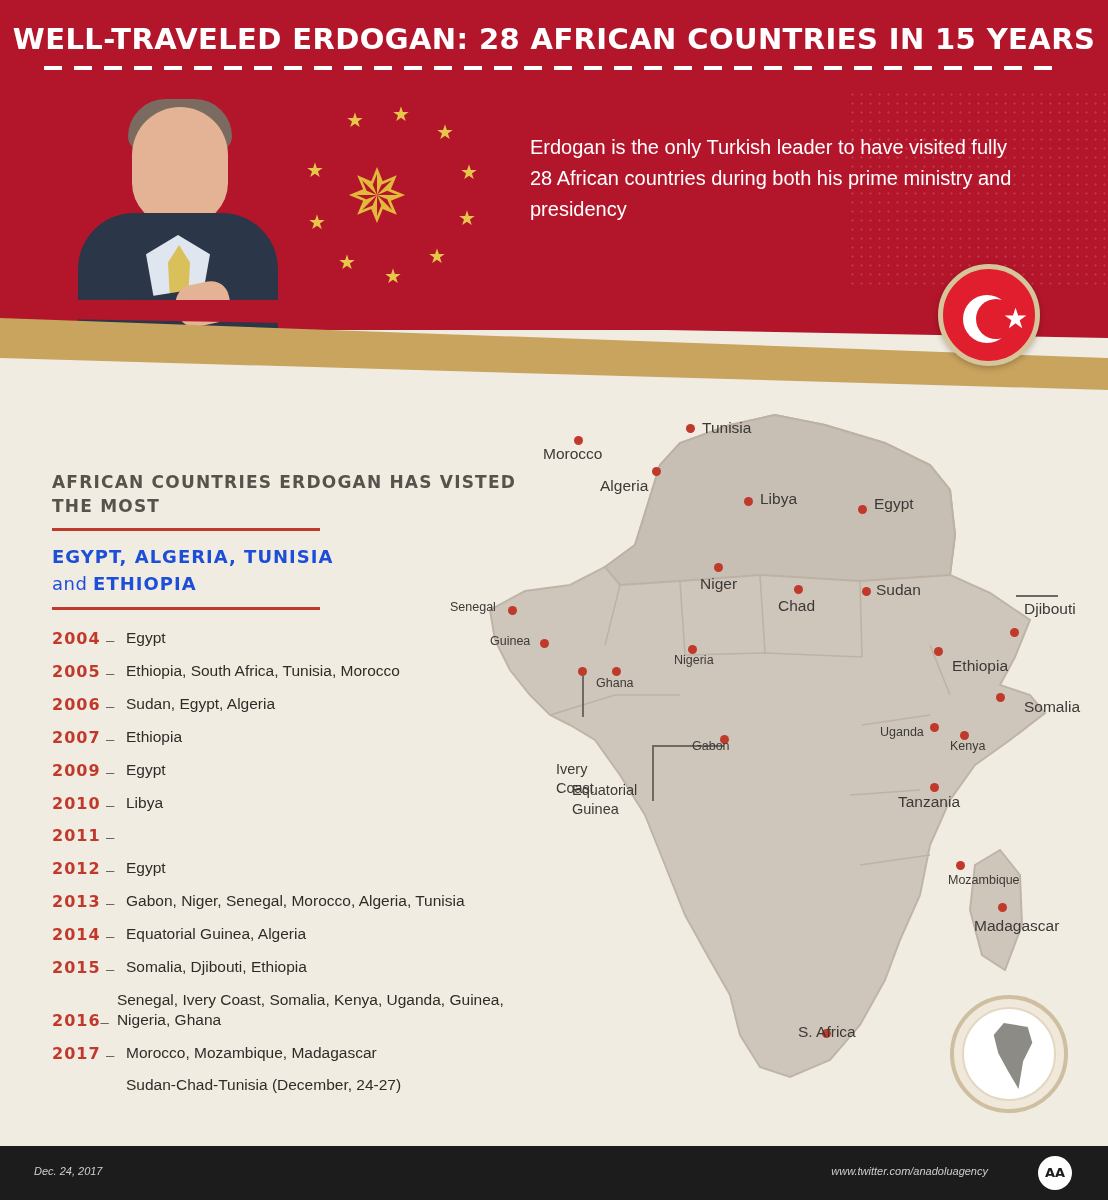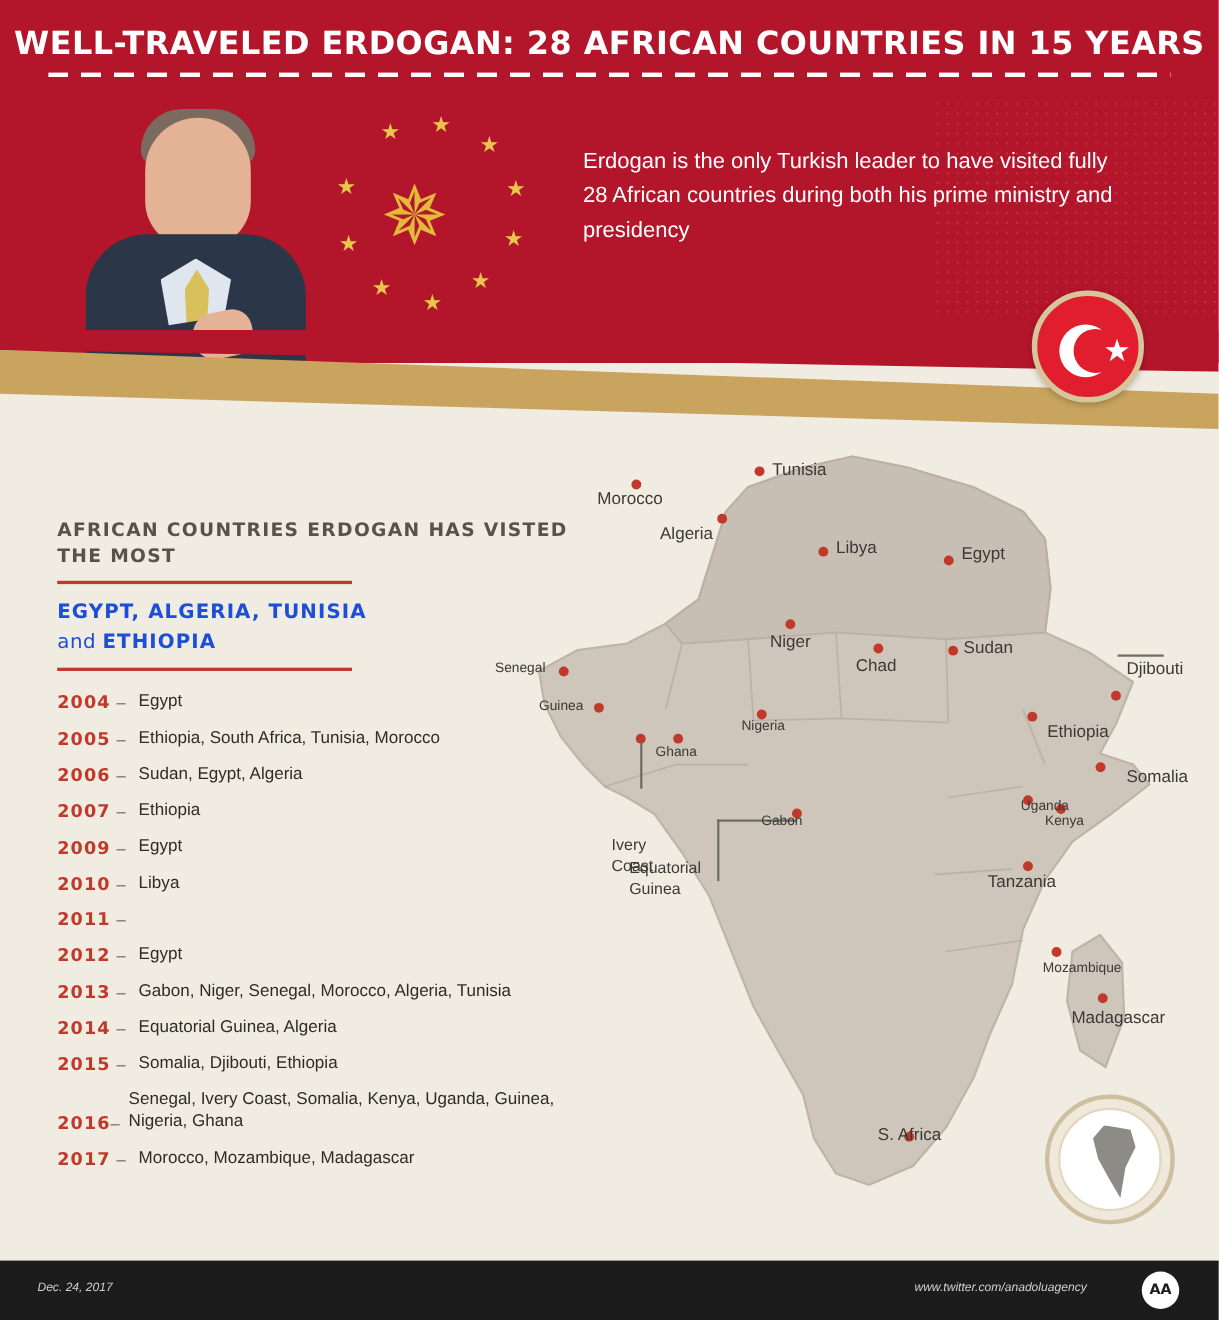--- a/index.html
+++ b/index.html
@@ -312,20 +312,21 @@
     <div class="year-row">
       <div class="year">2016</div>
       <div class="dash">–</div>
       <div class="countries">Senegal, Ivery Coast, Somalia, Kenya, Uganda, Guinea, Nigeria, Ghana</div>
     </div>
     <div class="year-row">
       <div class="year">2017</div>
       <div class="dash">–</div>
       <div class="countries">Morocco, Mozambique, Madagascar</div>
     </div>
+    <div class="note-row">Sudan-Chad-Tunisia (December, 24-27)</div>
   </div>
 
   <div class="map-wrap">
     <svg class="map-svg" width="660" height="730" viewBox="0 0 660 730">
       <path d="M60,215 L95,196 L140,190 L175,172 L205,150 L230,70 L250,48 L300,30 L345,20 L395,30 L455,48 L500,70 L520,95
                L525,140 L520,180 L560,198 L600,225 L585,262 L570,290 L600,300 L615,318 L580,345 L545,370 L520,405
                L500,450 L490,500 L470,545 L455,585 L430,630 L400,665 L360,682 L330,672 L310,640 L300,600 L280,565
                L255,520 L235,470 L215,420 L190,380 L165,345 L140,330 L120,320 L100,300 L80,275 L65,245 Z" fill="#cfc6bb" stroke="#bfb4a8" stroke-width="2"></path>
       <path d="M175,172 L205,150 L230,70 L250,48 L300,30 L345,20 L395,30 L455,48 L500,70 L520,95 L525,140 L520,180
                L430,186 L330,180 L250,186 L190,190 Z" fill="#c8bfb4" stroke="#bcb1a4" stroke-width="2"></path>
@@ -384,21 +385,21 @@
     <div class="clabel sm" style="left:20px;  top:205px;">Senegal</div>
     <div class="clabel sm" style="left:60px;  top:239px;">Guinea</div>
     <div class="clabel sm" style="left:244px; top:258px;">Nigeria</div>
     <div class="clabel sm" style="left:166px; top:281px;">Ghana</div>
     <div class="clabel" style="left:126px; top:321px; width:62px; line-height:19px; white-space:normal;margin-top:44px;">Ivery Coast</div>
     <div class="clabel sm" style="left:262px; top:344px;">Gabon</div>
     <div class="clabel" style="left:142px; top:386px; width:92px; line-height:19px; white-space:normal;">Equatorial Guinea</div>
     <div class="clabel lg" style="left:594px; top:205px;">Djibouti</div>
     <div class="clabel lg" style="left:522px; top:262px;">Ethiopia</div>
     <div class="clabel lg" style="left:594px; top:303px;text-align:center;">Somalia</div>
-    <div class="clabel sm" style="left:450px; top:330px;margin-left:48px;">Uganda</div>
+    <div class="clabel sm" style="left:450px; top:330px;">Uganda</div>
     <div class="clabel sm" style="left:520px; top:344px;">Kenya</div>
     <div class="clabel lg" style="left:468px; top:398px;">Tanzania</div>
     <div class="clabel sm" style="left:518px; top:478px;">Mozambique</div>
     <div class="clabel lg" style="left:544px; top:522px;">Madagascar</div>
     <div class="clabel lg" style="left:368px; top:628px;">S. Africa</div>
 
     <div class="globe">
       <div class="inner">
         <div class="af"></div>
       </div>

